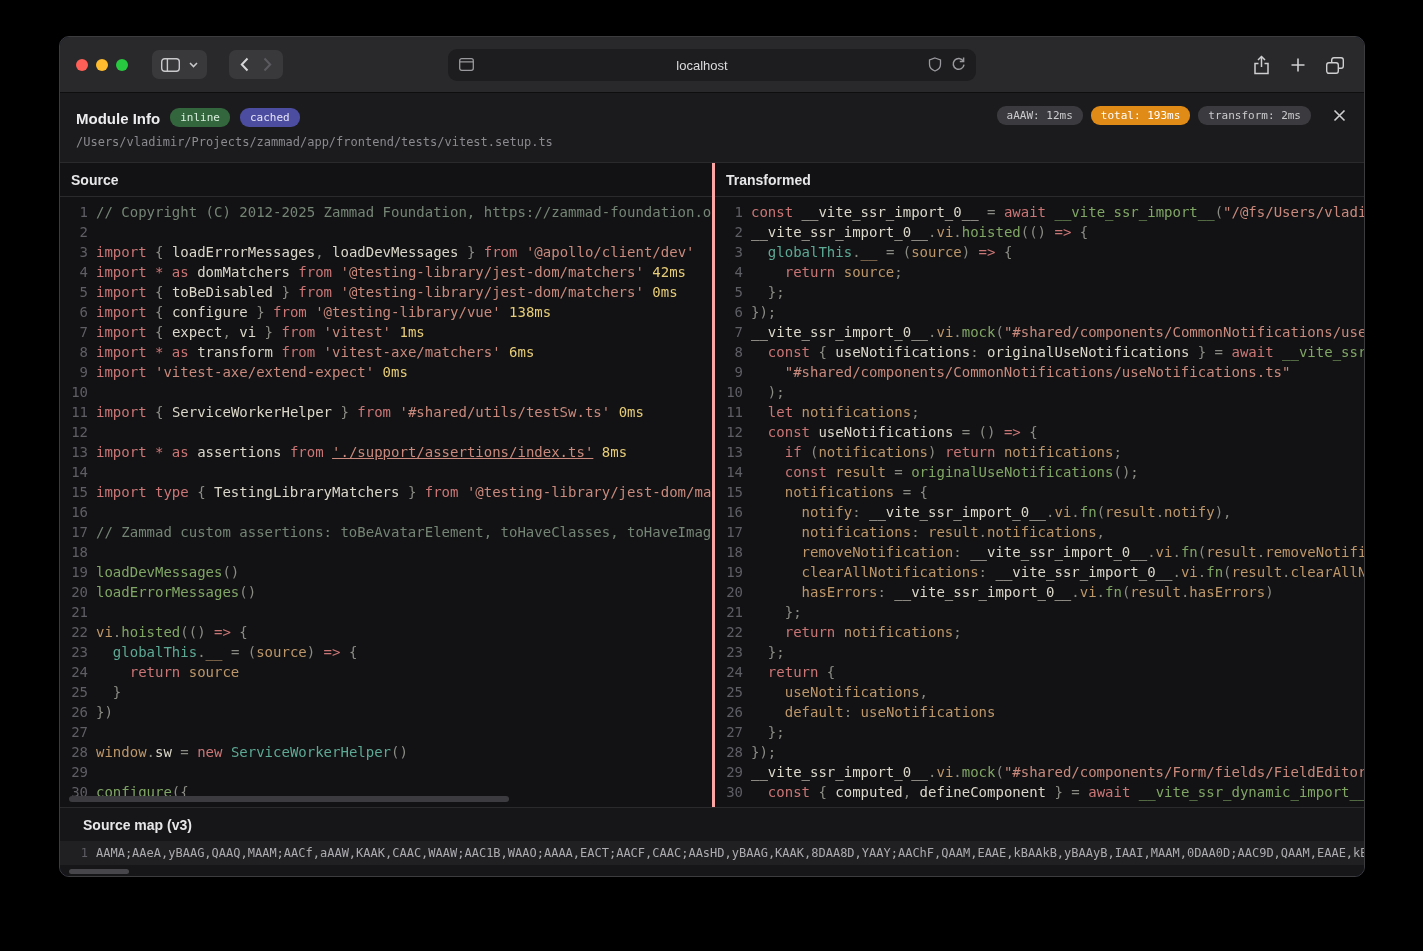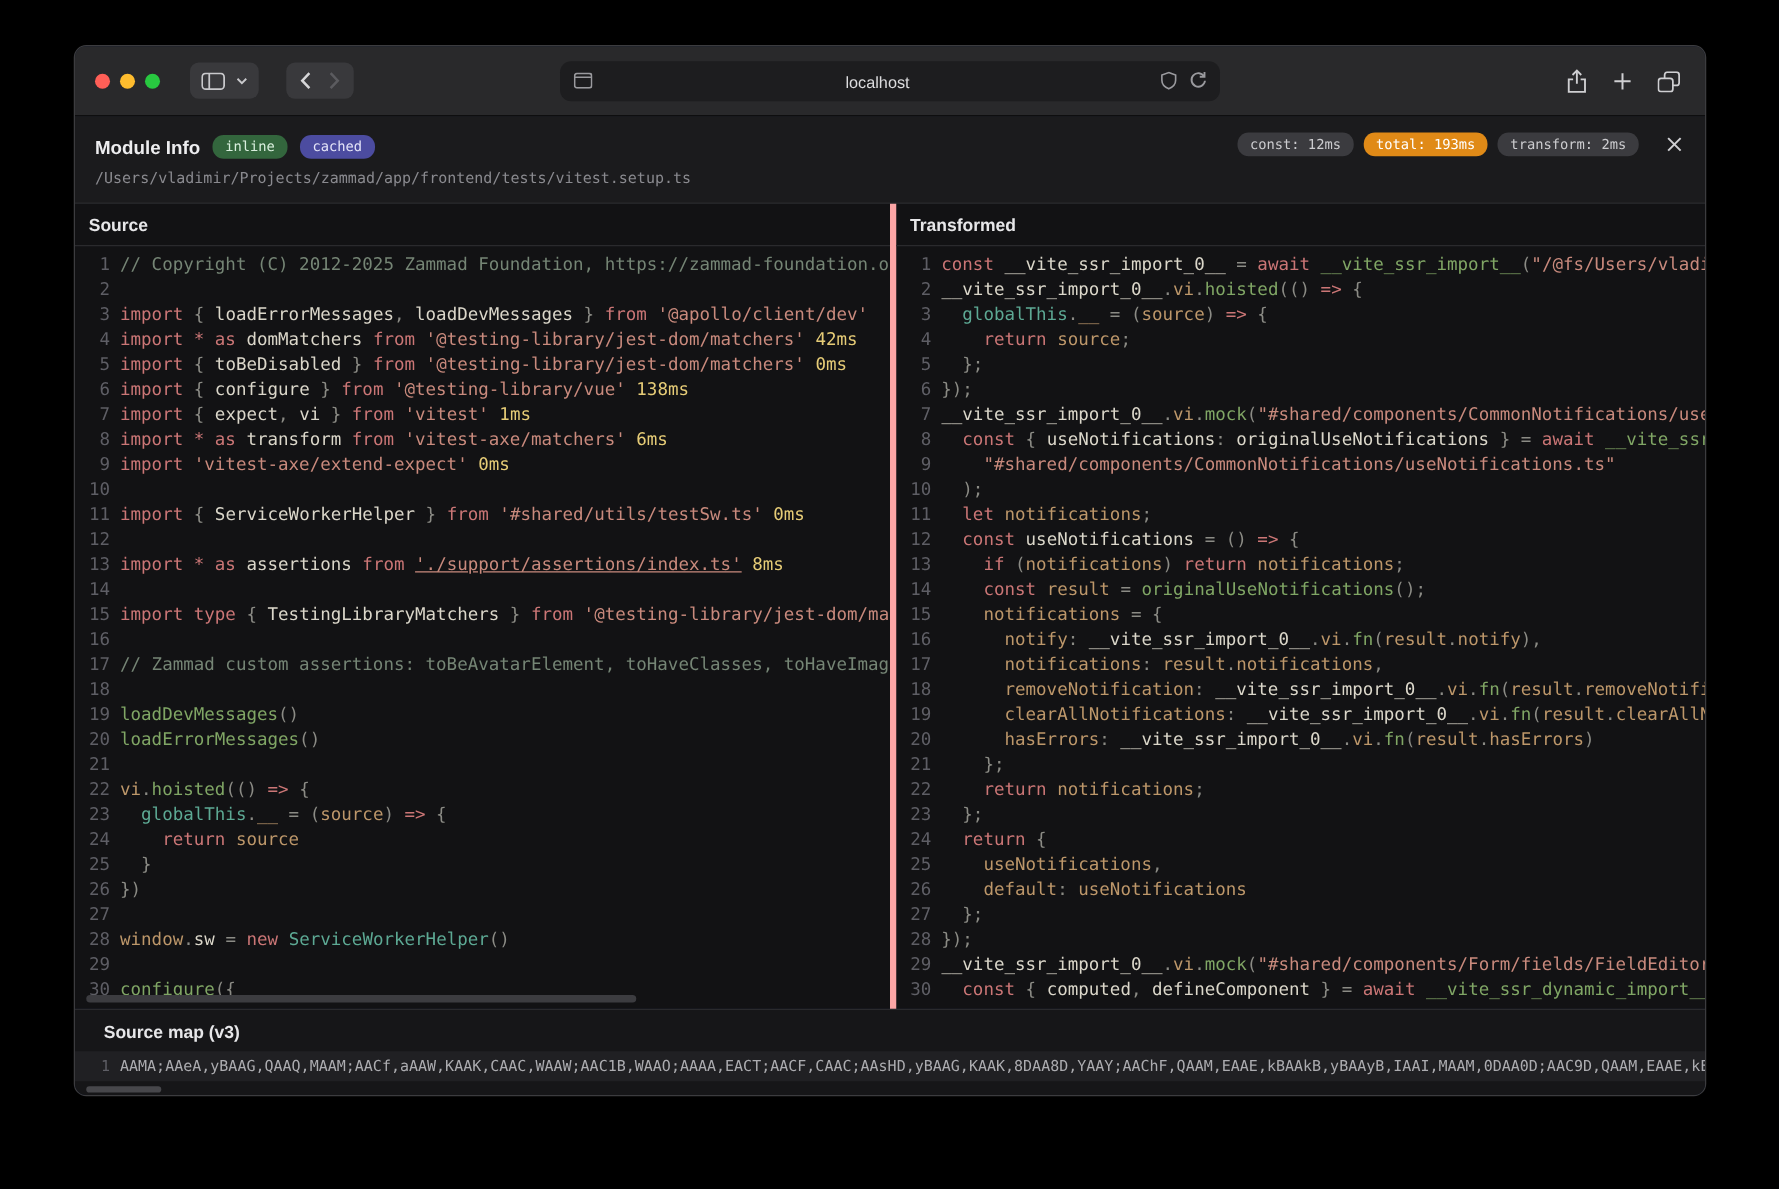--- a/index.html
+++ b/index.html
@@ -38,21 +38,21 @@
   .badge.indigo { background: #4c4ca0; color: #e4e4f8; }
   .badge.gray   { background: #3b3b3f; color: #cccccf; }
   .badge.orange { background: #e08a17; color: #ffffff; }
   .mh-path { margin-top: 8px; font-family: "DejaVu Sans Mono", monospace; font-size: 12px; color: #8a8a8f; }
   .mh-right { position: absolute; right: 16px; top: 13px; display: flex; align-items: center; gap: 8px; }
   .close-btn { margin-left: 12px; background: none; border: none; padding: 2px; cursor: pointer; display: inline-flex; }
 
   
   .panels { flex: 1; min-height: 0; display: flex; background: #121214; }
   .panel { width: 50%; min-width: 0; display: flex; flex-direction: column; position: relative; }
-  .panel + .panel { border-left: 5px solid #fca5a5; }
+  .panel + .panel { border-left: 3px solid #fca5a5; }
   .panel-header { flex: 0 0 34px; display: flex; align-items: center; padding: 0 11px;
     font-size: 14px; font-weight: 700; color: #e7e7e9; border-bottom: 1px solid #2a2a2d; }
   .code { flex: 1; overflow: hidden; padding-top: 5px;
     font-family: "DejaVu Sans Mono", monospace; font-size: 14px; line-height: 20px; }
   .code-line { display: flex; height: 20px; white-space: pre; }
   .ln { flex: 0 0 28px; text-align: right; margin-right: 8px; color: #5e5e65; }
   .lc { flex: 1; overflow: hidden; white-space: pre; color: #dbd7ca; }
   .tk-k { color: #cb7676; }
   .tk-s { color: #c98a7d; }
   .tk-u { color: #c98a7d; text-decoration: underline; cursor: pointer; }
@@ -164,21 +164,21 @@
     </div>
 
     <div class="module-header">
       <div class="mh-title-row">
         <span class="mh-title">Module Info</span>
         <span class="badge green">inline</span>
         <span class="badge indigo">cached</span>
       </div>
       <div class="mh-path">/Users/vladimir/Projects/zammad/app/frontend/tests/vitest.setup.ts</div>
       <div class="mh-right">
-        <span class="badge gray">const: 12ms</span>
+        <span class="badge gray">aAAW: 12ms</span>
         <span class="badge orange">total: 193ms</span>
         <span class="badge gray">transform: 2ms</span>
         <button class="close-btn">
           <svg width="13" height="13" viewBox="0 0 13 13" fill="none" stroke="#cfcfd2" stroke-width="1.6">
             <path d="M1.5 1.5 L11.5 11.5 M11.5 1.5 L1.5 11.5"></path>
           </svg>
         </button>
       </div>
     </div>
 

